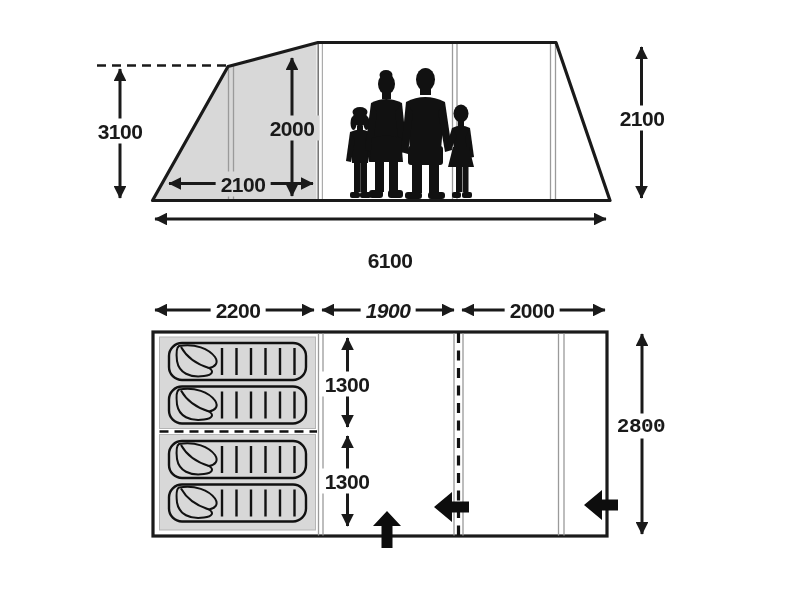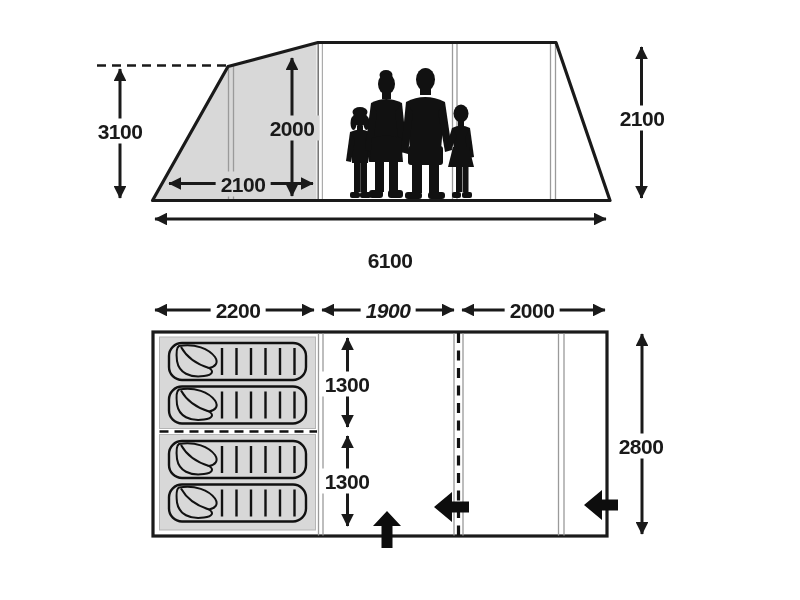--- a/index.html
+++ b/index.html
@@ -165,15 +165,15 @@
   <div class="dim-label on-shade" style="left:292px;top:128px;">2000</div>
   <div class="dim-label on-shade" style="left:243px;top:184px;">2100</div>
   <div class="dim-label" style="left:642px;top:118px;">2100</div>
   <div class="dim-label" style="left:390px;top:219px;margin-top:41px;">6100</div>
 
   <div class="dim-label" style="left:226px;top:310px;margin-left:12px;">2200</div>
   <div class="dim-label" style="left:388px;top:310px;font-style:italic;">1900</div>
   <div class="dim-label" style="left:532px;top:310px;">2000</div>
   <div class="dim-label" style="left:347px;top:384px;">1300</div>
   <div class="dim-label" style="left:347px;top:481px;">1300</div>
-  <div class="dim-label" style="left:641px;top:446px;">2800</div>
+  <div class="dim-label" style="left:641px;top:426px;font-family:Liberation Mono, monospace;">2800</div>
 
 </div>
 
 </body></html>

